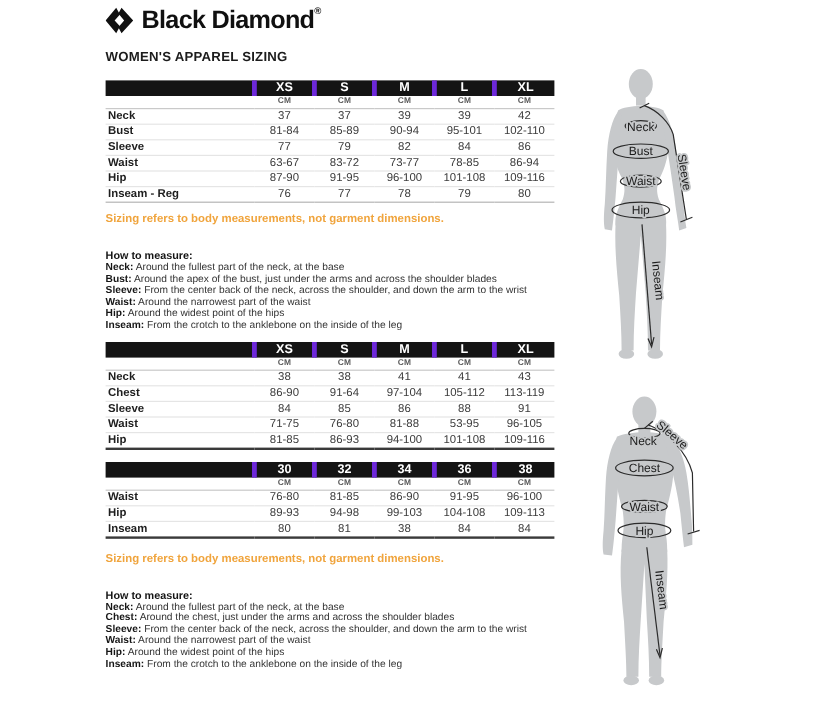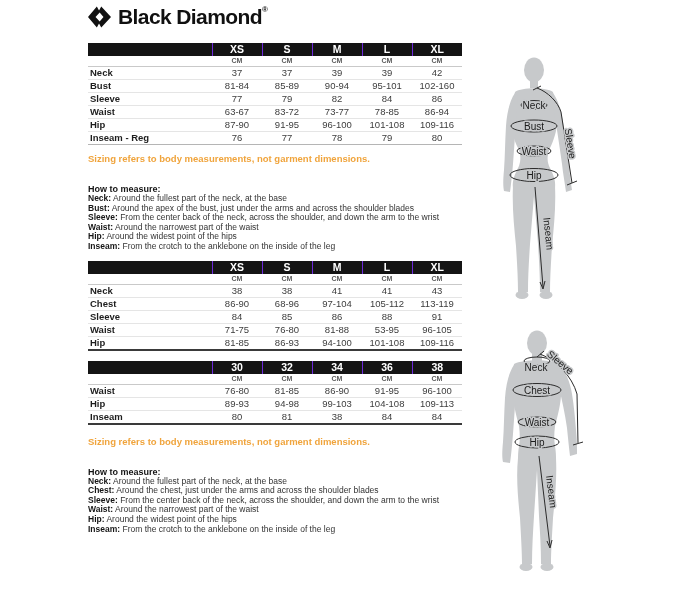--- a/index.html
+++ b/index.html
@@ -11,21 +11,21 @@
   .brand{font-size:21px;font-weight:bold;letter-spacing:-0.6px;color:#101010;white-space:nowrap;}
   .brand sup{font-size:8px;font-weight:bold;vertical-align:top;line-height:10px;}
   
   .sec{font-size:11px;font-weight:bold;color:#1c1c1c;letter-spacing:0.2px;margin:0;line-height:11px;}
   #wh{margin-top:14px;}
   #mh{margin-top:56px;}
   
   table.sz{width:374px;border-collapse:collapse;table-layout:fixed;margin-top:13px;}
   table.sz col.lab{width:124px;}
   table.sz tr.hdr th{background:#141414;color:#ffffff;font-size:10.5px;font-weight:bold;
-      height:13px;padding:0;text-align:center;border-right:1px solid #6d28d9;line-height:13px;}
+      height:13px;padding:0;text-align:center;border-right:4px solid #6d28d9;line-height:13px;}
   table.sz tr.hdr th:last-child{border-right:none;}
   table.sz tr.cm td{font-size:7px;font-weight:bold;color:#5a5a5a;text-align:center;height:10px;
       line-height:10px;padding:0;border-bottom:1px solid #c9c9c9;}
   table.sz tbody td{font-size:9.5px;color:#3c3c3c;text-align:center;height:12px;line-height:12px;
       padding:0;border-top:1px solid #e5e5e5;}
   table.sz tbody tr:first-child td{border-top:none;}
   table.sz tbody td.lbl{text-align:left;font-weight:bold;color:#1e1e1e;padding-left:2px;}
   #wt{border-bottom:1px solid #b5b5b5;}
   #mt1{margin-top:9px;border-bottom:2px solid #3a3a3a;}
   #mt2{margin-top:10px;border-bottom:2px solid #3a3a3a;}
@@ -51,20 +51,21 @@
   <div class="main">
 
     <div class="logo">
       <svg width="23" height="24" viewBox="0 0 26 26">
         <path d="M10,1 L0,13 L10,25 L13.5,18.5 L8.5,13 L13.5,7.5 Z" fill="#111"></path>
         <path d="M15,1 L26,13 L15,25 L12,19.5 L17.5,13 L12,6.5 Z" fill="#111"></path>
       </svg>
       <span class="brand"><span>Black Diamond</span><sup>®</sup></span>
     </div>
 
+    <h2 class="sec" id="wh">WOMEN'S APPAREL SIZING</h2>
 
     <table class="sz" id="wt">
       <colgroup>
           <col class="lab">
           <col>
           <col>
           <col>
           <col>
           <col>
         </colgroup>
@@ -94,21 +95,21 @@
           <td>39</td>
           <td>39</td>
           <td>42</td>
         </tr>
         <tr>
           <td class="lbl">Bust</td>
           <td>81-84</td>
           <td>85-89</td>
           <td>90-94</td>
           <td>95-101</td>
-          <td>102-160</td>
+          <td>102-110</td>
         </tr>
         <tr>
           <td class="lbl">Sleeve</td>
           <td>77</td>
           <td>79</td>
           <td>82</td>
           <td>84</td>
           <td>86</td>
         </tr>
         <tr>
@@ -183,21 +184,21 @@
           <td class="lbl">Neck</td>
           <td>38</td>
           <td>38</td>
           <td>41</td>
           <td>41</td>
           <td>43</td>
         </tr>
         <tr>
           <td class="lbl">Chest</td>
           <td>86-90</td>
-          <td>68-96</td>
+          <td>91-64</td>
           <td>97-104</td>
           <td>105-112</td>
           <td>113-119</td>
         </tr>
         <tr>
           <td class="lbl">Sleeve</td>
           <td>84</td>
           <td>85</td>
           <td>86</td>
           <td>88</td>

